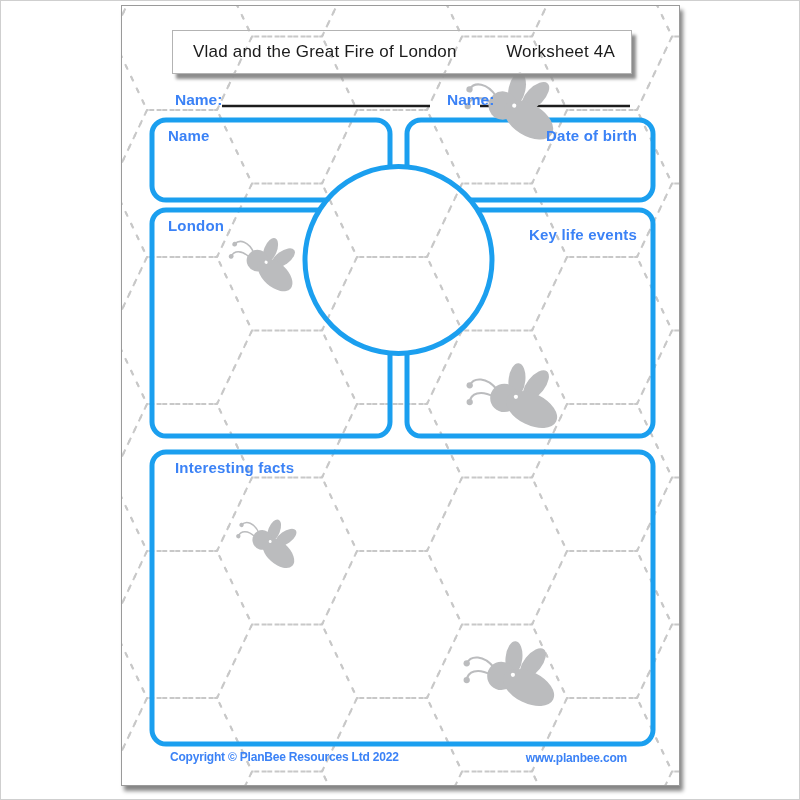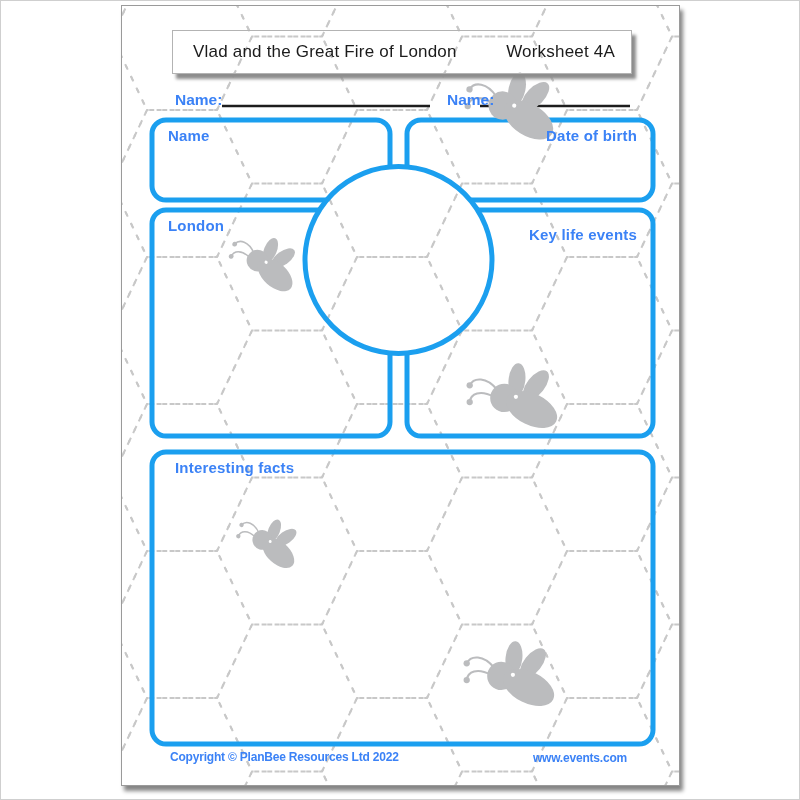--- a/index.html
+++ b/index.html
@@ -145,16 +145,16 @@
     <div class="txt field-label" style="left:53px;top:85px;">Name:</div>
     <div class="txt field-label" style="left:325px;top:85px;">Name:</div>
 
     <div class="txt box-label" style="left:46px;top:121px;">Name</div>
     <div class="txt box-label" style="right:42px;top:121px;margin-left:23px;">Date of birth</div>
     <div class="txt box-label" style="left:46px;top:211px;">London</div>
     <div class="txt box-label" style="right:42px;top:220px;">Key life events</div>
     <div class="txt box-label" style="left:46px;top:453px;margin-left:7px;">Interesting facts</div>
 
     <div class="txt footer-text" style="left:48px;top:744px;">Copyright © PlanBee Resources Ltd 2022</div>
-    <div class="txt footer-text" style="right:52px;top:745px;">www.events.com</div>
+    <div class="txt footer-text" style="right:52px;top:745px;">www.planbee.com</div>
 
   </div>
 </div>
 
 </body></html>

